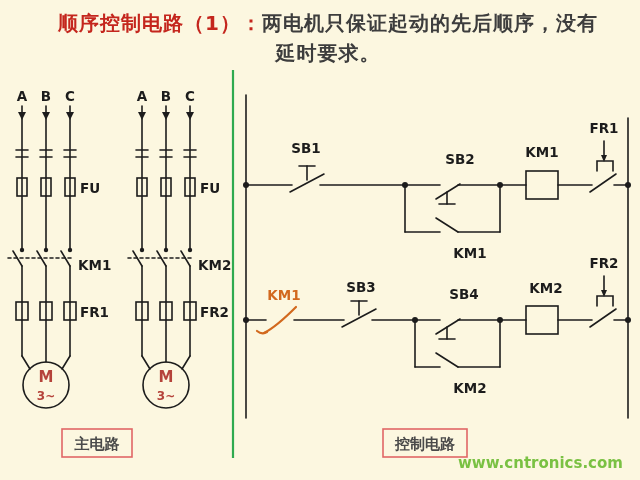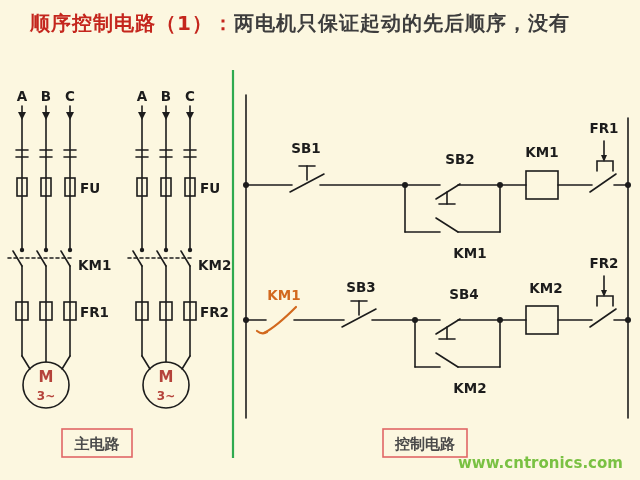--- a/index.html
+++ b/index.html
@@ -12,36 +12,38 @@
   }
   .title {
     position: absolute;
     left: 30px; top: 8px;
     width: 596px;
     font-size: 20px;
     font-weight: bold;
     line-height: 1.5;
     letter-spacing: 1px;
     color: #3d3d3d;
+    text-align: center;
   }
   .title .hl { color: #c4261d; }
   .stage { position: absolute; left: 0; top: 0; }
   svg text { font-family: "DejaVu Sans", "Liberation Sans", sans-serif; }
   .lbl { font-size: 13.5px; font-weight: bold; fill: #1c1c1c; stroke: none; }
   .lbl-orange { fill: #d2691e; }
   .motor-m { font-size: 15px; font-weight: bold; fill: #b5433a; stroke: none; }
   .motor-ph { font-size: 12px; font-weight: bold; fill: #b5433a; stroke: none; }
   .caption { font-size: 15px; font-weight: bold; fill: #4a4a4a; stroke: none; }
   .watermark { font-size: 15px; font-weight: bold; fill: #7ac143; stroke: none; }
 </style>
 </head>
 <body>
 
 <div class="title">
   <span class="hl">顺序控制电路（1）：</span><span>两电机只保证起动的先后顺序，没有</span><br>
+  <span>延时要求。</span>
 </div>
 
 <svg class="stage" width="640" height="480" viewBox="0 0 640 480">
 
   <line x1="233" y1="70" x2="233" y2="458" stroke="#2faa4f" stroke-width="2.2"></line>
 
   <g stroke="#1c1c1c" stroke-width="1.6" fill="none" stroke-linecap="round">
 
     <line x1="22" y1="106" x2="22" y2="248"></line>
     <line x1="46" y1="106" x2="46" y2="248"></line>

